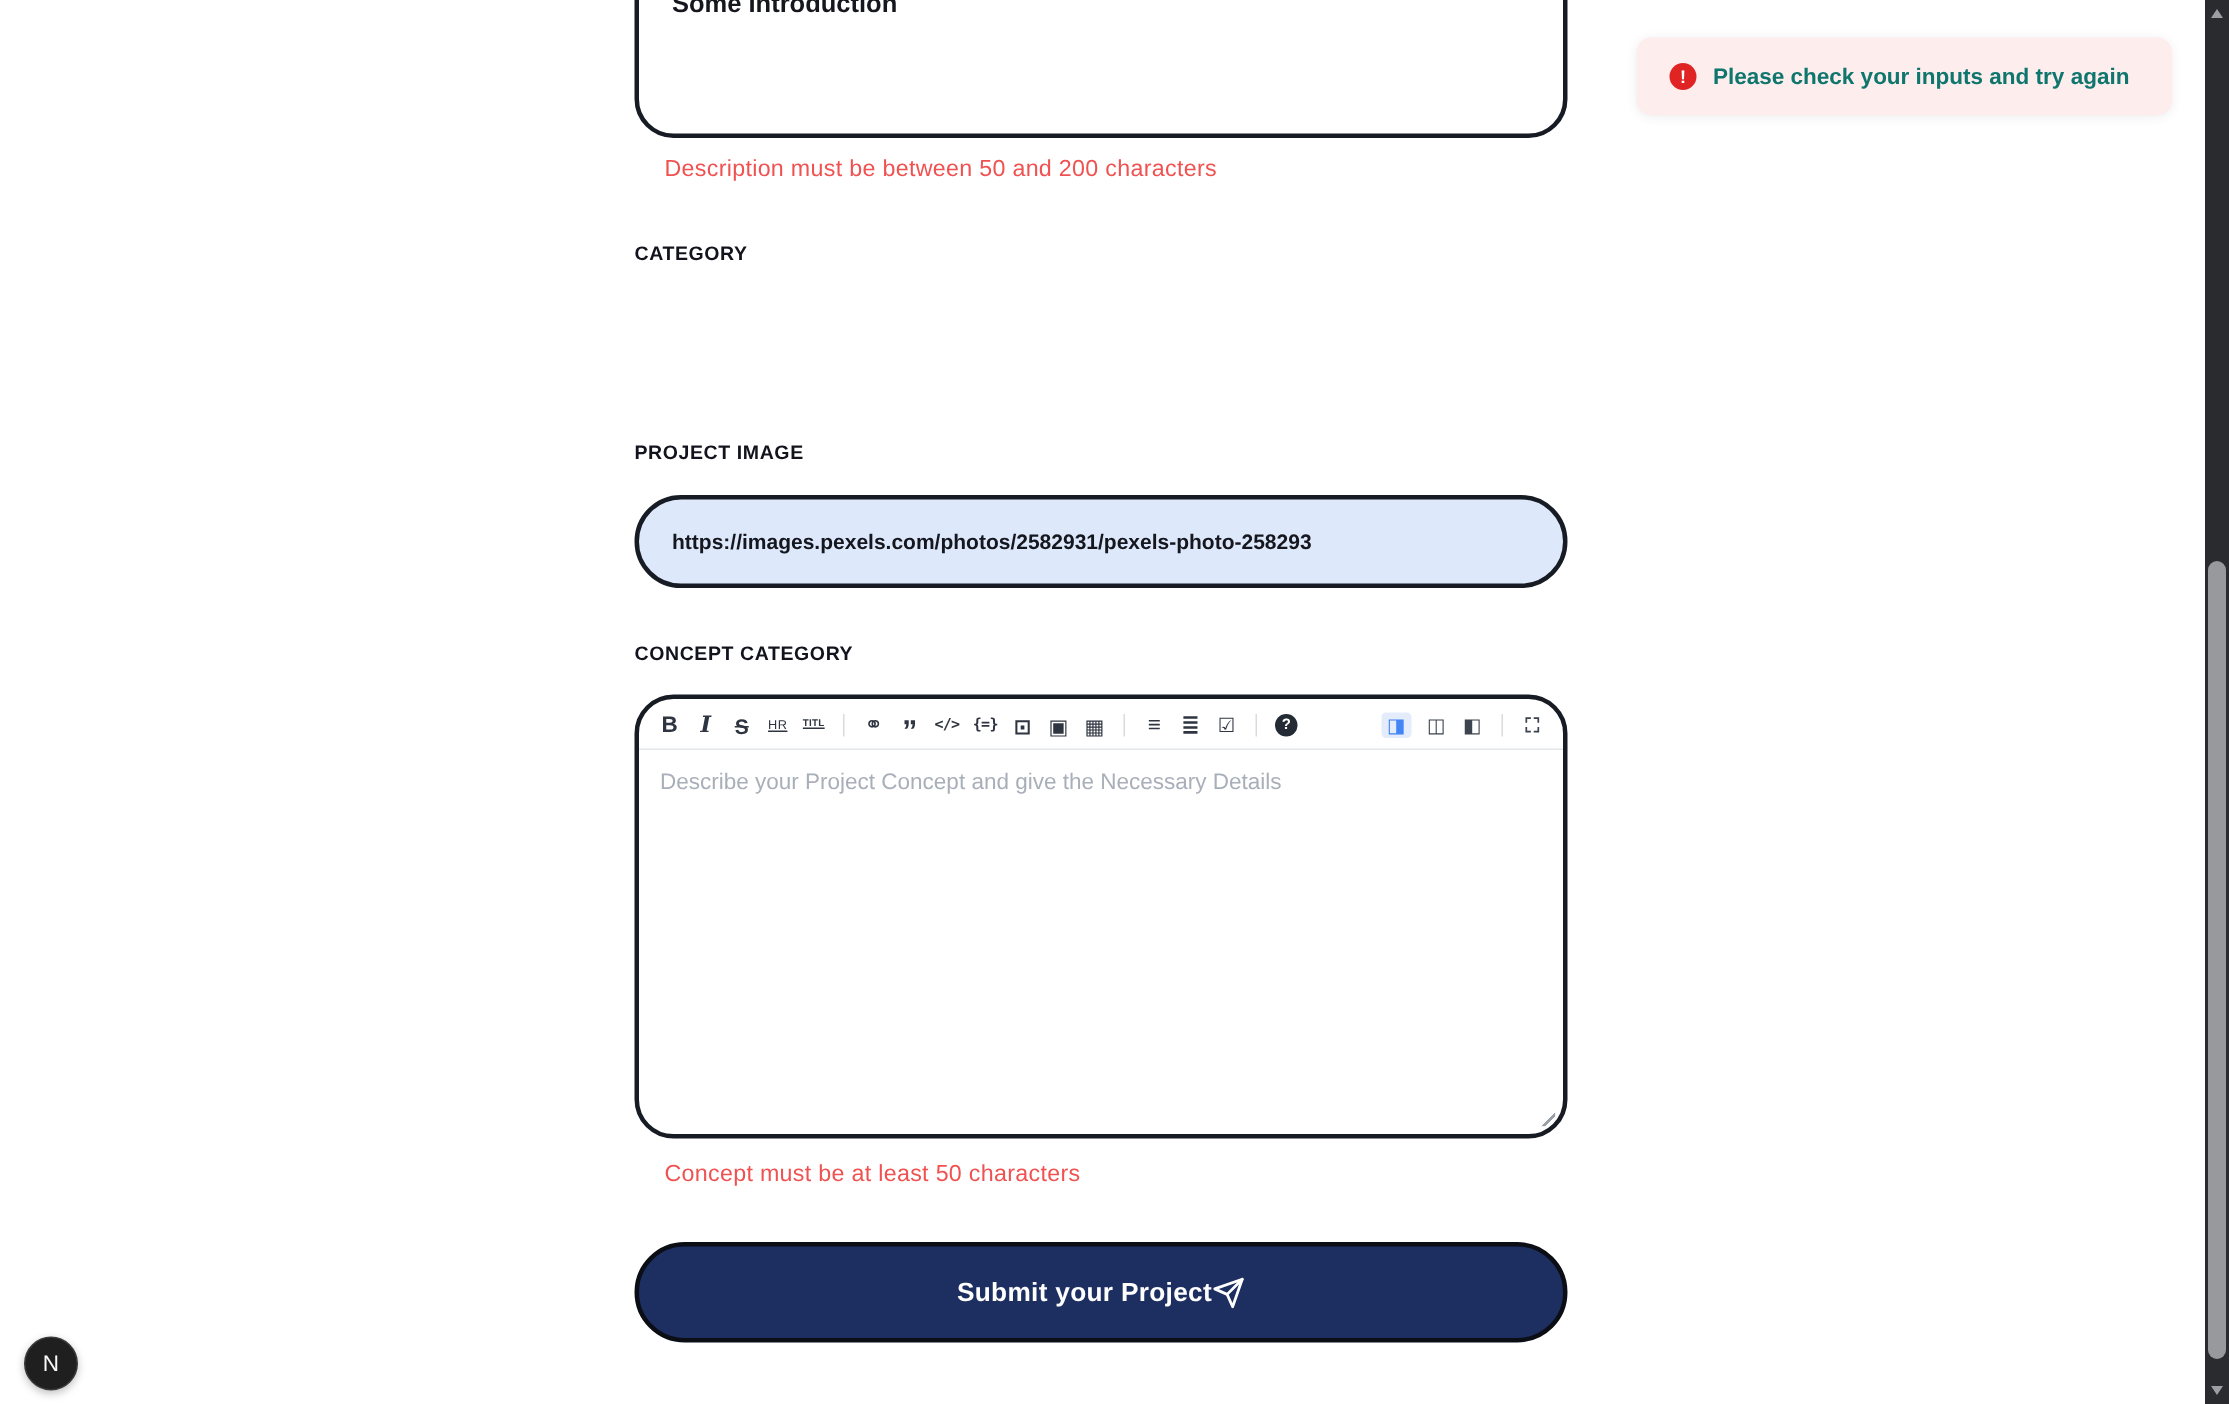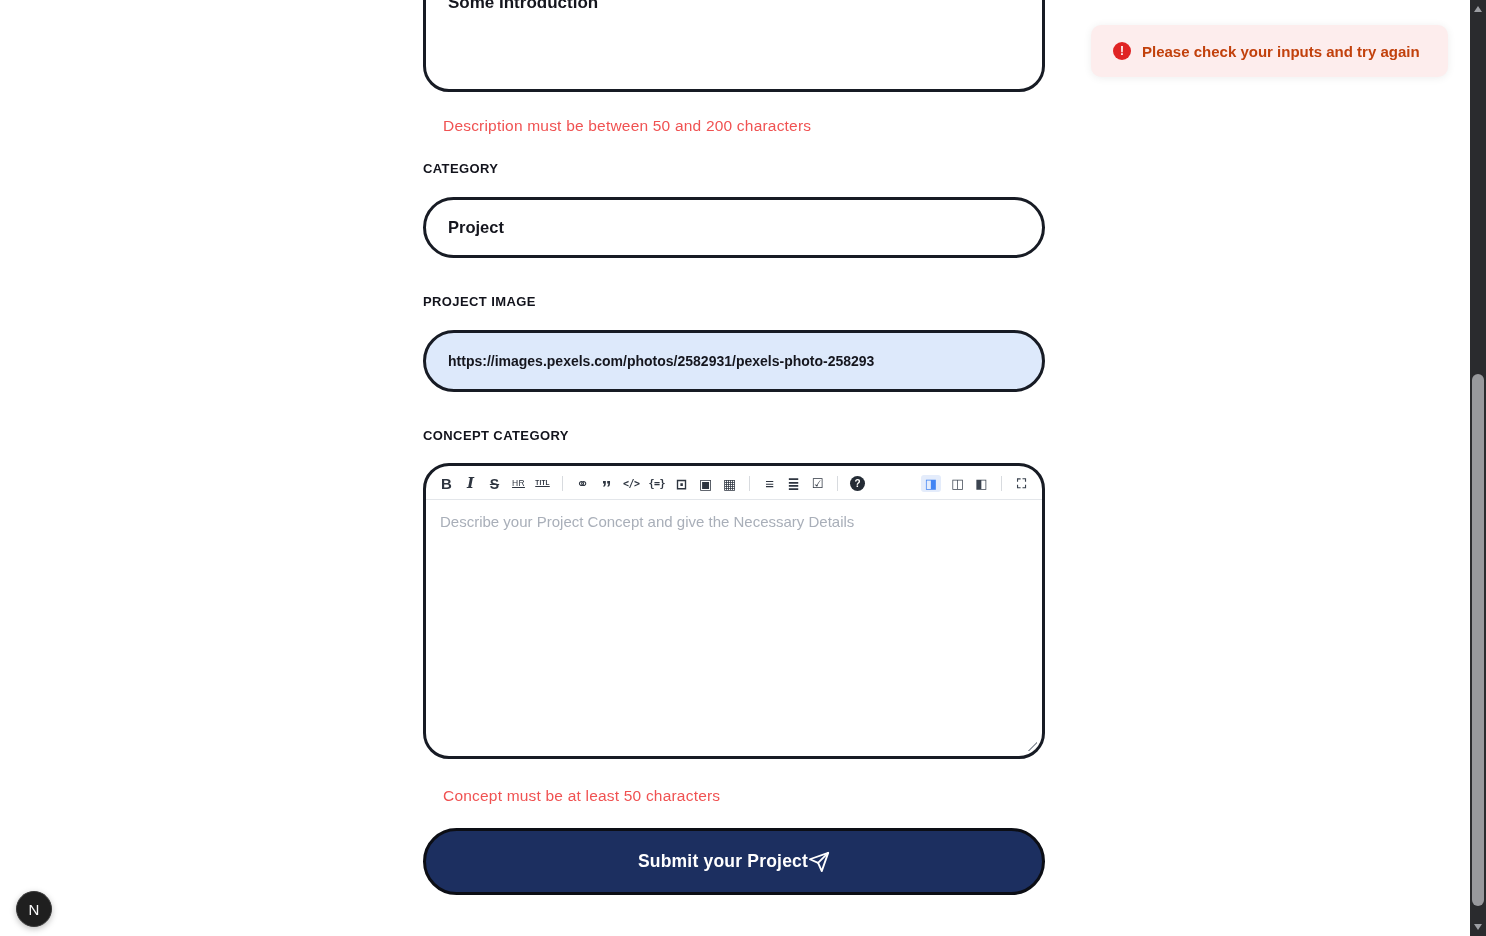--- a/index.html
+++ b/index.html
@@ -8,21 +8,21 @@
 
   .screen { position:absolute; inset:0; background:#ffffff; }
 
   
   .intro-box {
     position:absolute; left:423px; top:-72px; width:622px; height:164px;
     background:#fff; border:3px solid #171b24; border-radius:26px; overflow:hidden;
   }
   .intro-text { padding:62px 22px 0 22px; font-size:17px; font-weight:700; color:#15161e; line-height:20px; }
 
-  .error-text { position:absolute; left:443px; font-size:15.5px; color:#f05252; letter-spacing:.2px;margin-top:13px; }
+  .error-text { position:absolute; left:443px; font-size:15.5px; color:#f05252; letter-spacing:.2px; }
   .err-description { top:104px; }
   .err-concept { top:774px; }
 
   .field-label { position:absolute; left:423px; font-size:13px; font-weight:800; color:#12131c; letter-spacing:.4px; }
   .lbl-category { top:161px; }
   .lbl-image { top:294px; }
   .lbl-concept { top:428px; }
 
   .pill-input {
     position:absolute; left:423px; width:622px; background:#fff;
@@ -83,21 +83,21 @@
   
   .toast {
     position:absolute; left:1091px; top:25px; width:357px; height:52px;
     background:#fdeded; border-radius:10px; box-shadow:0 1px 8px rgba(0,0,0,.07);
     display:flex; align-items:center; padding-left:22px; gap:11px;
   }
   .toast-icon {
     width:18px; height:18px; border-radius:50%; background:#e02424; color:#fff;
     display:flex; align-items:center; justify-content:center; font-size:12px; font-weight:800; flex:0 0 auto;
   }
-  .toast-msg { color:#c2410c; font-size:15px; font-weight:700;text-align:right; }
+  .toast-msg { color:#0f766e; font-size:15px; font-weight:700;text-align:right; }
 
   
   .dev-badge {
     position:absolute; left:16px; top:891px; width:36px; height:36px; border-radius:50%;
     background:#1f1f1f; border:1px solid #3a3a3a; box-shadow:0 2px 6px rgba(0,0,0,.25);
     display:flex; align-items:center; justify-content:center; color:#fafafa;
     font-size:15px; font-weight:500; cursor:pointer;
   }
 
   
@@ -111,23 +111,20 @@
 <body>
 
 <div class="screen">
 
   <div class="intro-box">
     <div class="intro-text">Some Introduction</div>
   </div>
   <div class="error-text err-description">Description must be between 50 and 200 characters</div>
 
   <div class="field-label lbl-category">CATEGORY</div>
-  <div class="pill-input category-input">
-    <span>Project</span>
-  </div>
 
   <div class="field-label lbl-image">PROJECT IMAGE</div>
   <div class="pill-input image-input">
     <span>https://images.pexels.com/photos/2582931/pexels-photo-258293</span>
   </div>
 
   <div class="field-label lbl-concept">CONCEPT CATEGORY</div>
   <div class="editor">
     <div class="toolbar">
       <div class="tb-group" id="tb-left">

